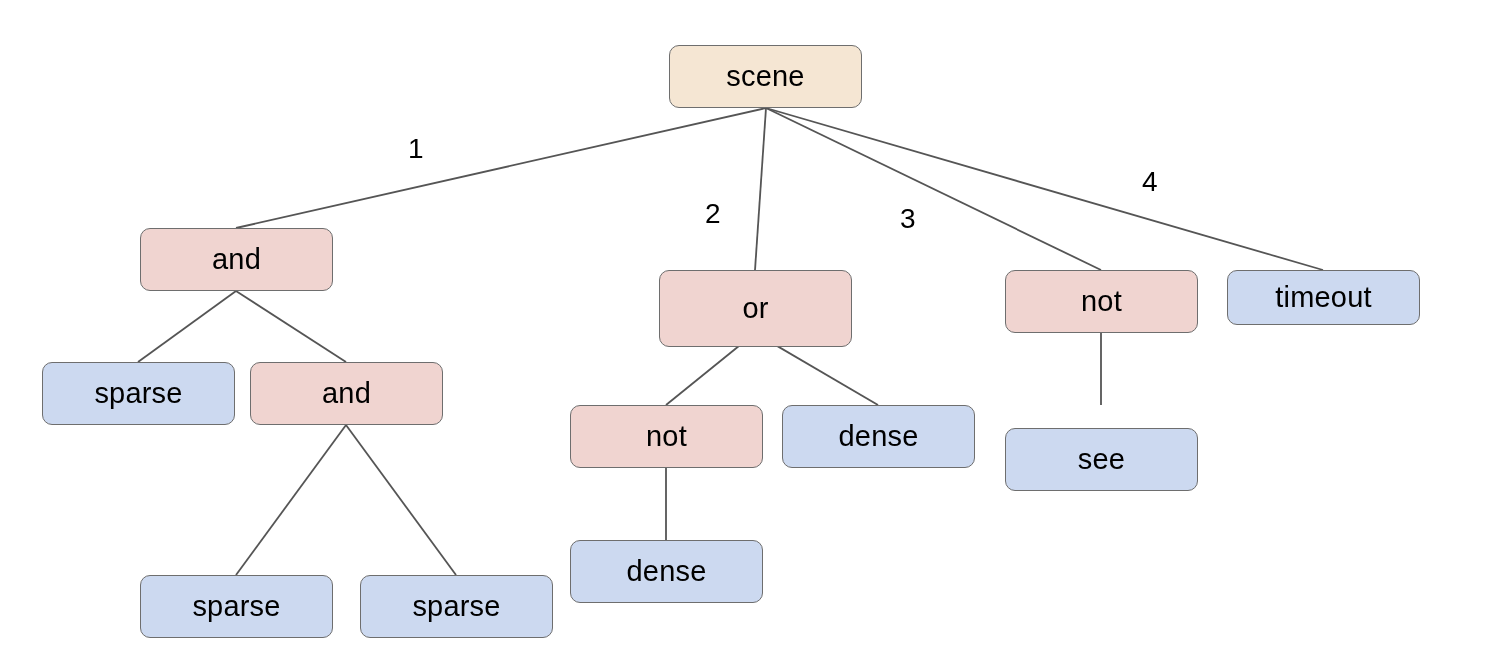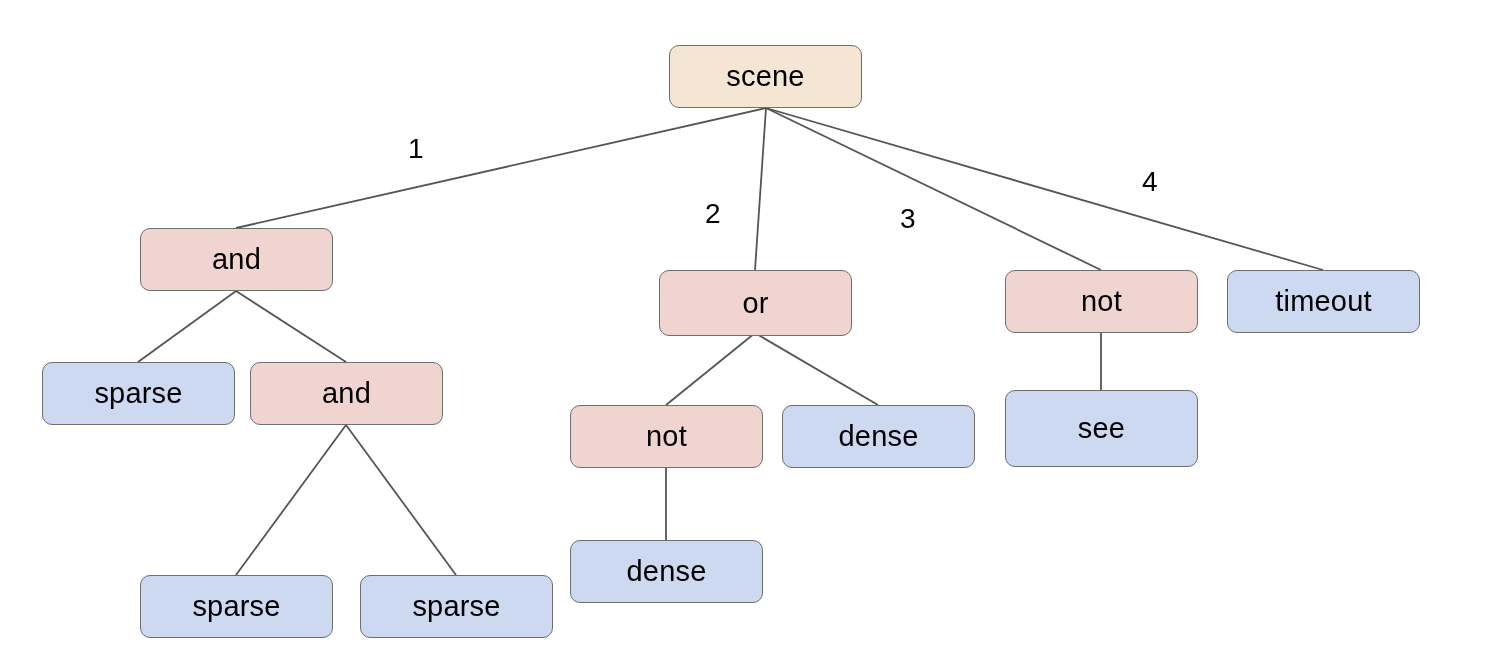--- a/index.html
+++ b/index.html
@@ -70,42 +70,42 @@
       <line x1="666" y1="468" x2="666" y2="540" stroke="#555555" stroke-width="1.8"></line>
       <line x1="1101" y1="333" x2="1101" y2="405" stroke="#555555" stroke-width="1.8"></line>
     </svg>
   <div id="node-layer">
       <div class="node node-root" style="left: 669px; top: 45px; width: 193px; height: 63px;">
         <span class="node-label">scene</span>
       </div>
       <div class="node node-op" style="left: 140px; top: 228px; width: 193px; height: 63px;">
         <span class="node-label">and</span>
       </div>
-      <div class="node node-op" style="left: 659px; top: 270px; width: 193px; height: 66px;">
+      <div class="node node-op" style="left: 659px; top: 270px; width: 193px; height: 77px;">
         <span class="node-label">or</span>
       </div>
       <div class="node node-op" style="left: 1005px; top: 270px; width: 193px; height: 63px;">
         <span class="node-label">not</span>
       </div>
-      <div class="node node-leaf" style="left: 1227px; top: 270px; width: 193px; height: 63px;">
+      <div class="node node-leaf" style="left: 1227px; top: 270px; width: 193px; height: 55px;">
         <span class="node-label">timeout</span>
       </div>
       <div class="node node-leaf" style="left: 42px; top: 362px; width: 193px; height: 63px;">
         <span class="node-label">sparse</span>
       </div>
       <div class="node node-op" style="left: 250px; top: 362px; width: 193px; height: 63px;">
         <span class="node-label">and</span>
       </div>
       <div class="node node-op" style="left: 570px; top: 405px; width: 193px; height: 63px;">
         <span class="node-label">not</span>
       </div>
       <div class="node node-leaf" style="left: 782px; top: 405px; width: 193px; height: 63px;">
         <span class="node-label">dense</span>
       </div>
-      <div class="node node-leaf" style="left: 1005px; top: 390px; width: 193px; height: 77px;">
+      <div class="node node-leaf" style="left: 1005px; top: 428px; width: 193px; height: 63px;">
         <span class="node-label">see</span>
       </div>
       <div class="node node-leaf" style="left: 570px; top: 540px; width: 193px; height: 63px;">
         <span class="node-label">dense</span>
       </div>
       <div class="node node-leaf" style="left: 140px; top: 575px; width: 193px; height: 63px;">
         <span class="node-label">sparse</span>
       </div>
       <div class="node node-leaf" style="left: 360px; top: 575px; width: 193px; height: 63px;">
         <span class="node-label">sparse</span>

